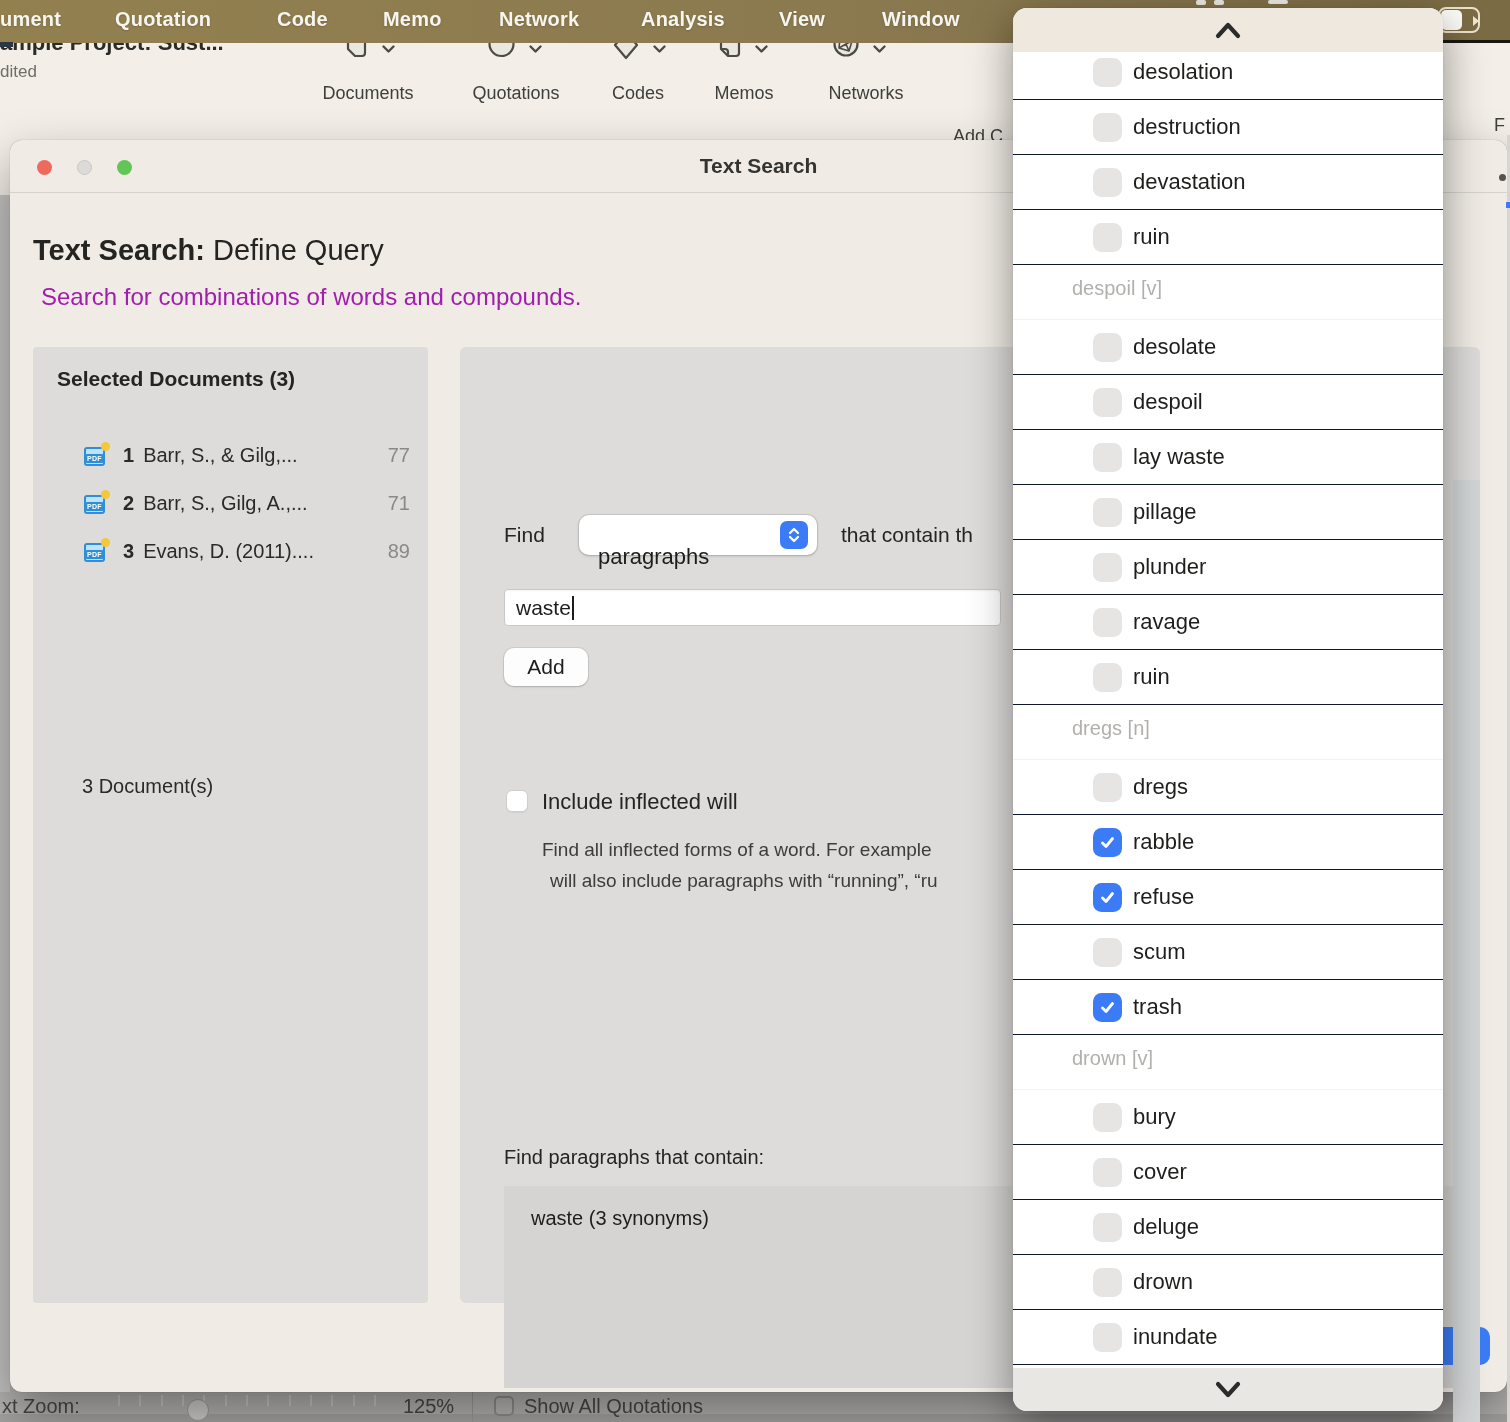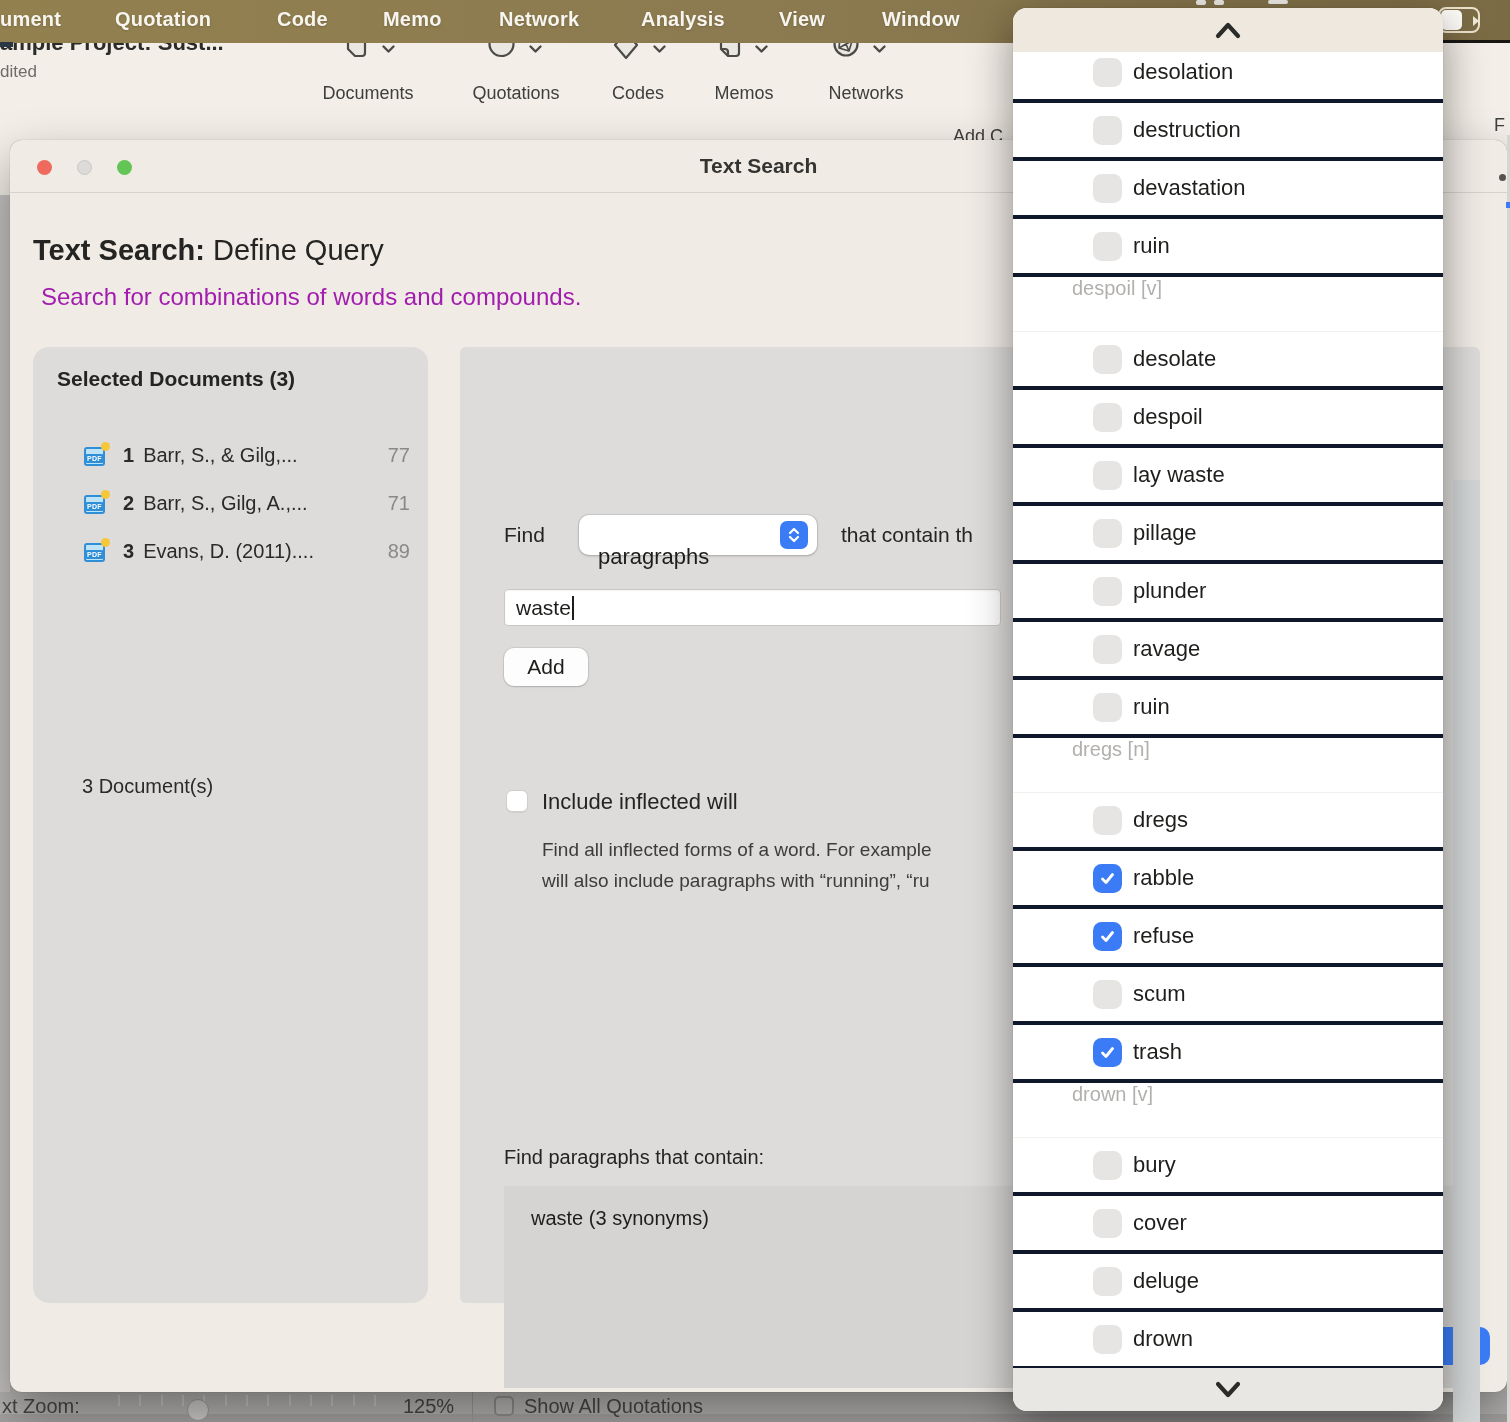--- a/index.html
+++ b/index.html
@@ -50,21 +50,21 @@
   #tl-min{left:67px;background:#dcdbd9;border:1px solid #c9c8c6;box-sizing:border-box;}
   #tl-zoom{left:107px;background:#62c555;}
   #window-title{left:0;top:14px;width:100%;text-align:center;font-size:21px;font-weight:bold;color:#333331;}
   #titlebar-dot{left:1489px;top:34px;width:7px;height:7px;border-radius:50%;background:#56534f;}
 
   #dlg-heading{left:23px;top:94px;font-size:29px;color:#242422;white-space:nowrap;}
   #dlg-heading .hb{font-weight:bold;}
   #dlg-subtitle{left:31px;top:143px;font-size:24px;color:#a21caf;}
 
   
-  #docs-panel{left:23px;top:207px;width:395px;height:956px;background:#dddcda;border-radius:16px;}
+  #docs-panel{left:23px;top:207px;width:395px;height:956px;background:#dddcda;border-radius:4px;}
   #docs-title{left:24px;top:20px;font-size:21px;font-weight:600;color:#242422;}
   #doc-list{left:0;top:84px;width:100%;}
   .doc-row{position:relative;height:48px;display:flex;align-items:center;}
   .pdf-icon{position:relative;margin-left:51px;width:24px;height:21px;flex:0 0 auto;}
   .pdf-page{position:absolute;left:0;top:2px;width:21px;height:19px;background:#bfe3f8;border:2px solid #2f8fd6;border-radius:3px;box-sizing:border-box;}
   .pdf-band{position:absolute;left:1px;top:9px;width:19px;height:9px;background:#2f8fd6;border-radius:2px;}
   .pdf-band::after{content:"PDF";position:absolute;left:0;top:0;width:100%;text-align:center;font-size:7px;font-weight:bold;color:#fff;line-height:9px;letter-spacing:.3px;}
   .pdf-dot{position:absolute;right:-2px;top:-3px;width:9px;height:9px;border-radius:50%;background:#f6c63b;}
   .doc-num{margin-left:15px;font-size:20px;font-weight:bold;color:#2a2a28;}
   .doc-name{margin-left:9px;font-size:20px;color:#2a2a28;white-space:nowrap;overflow:hidden;max-width:190px;}
@@ -79,38 +79,38 @@
   #scope-stepper{position:absolute;right:9px;top:6px;width:28px;height:28px;background:#3b7cf6;border-radius:7px;display:flex;align-items:center;justify-content:center;}
   #contain-label{left:381px;top:176px;font-size:21px;color:#242422;white-space:nowrap;}
   #search-field{left:44px;top:242px;width:497px;height:37px;background:#fff;border:1px solid #c9c8c6;border-radius:4px;box-sizing:border-box;display:flex;align-items:center;box-shadow:inset 0 1px 2px rgba(0,0,0,.05);}
   #search-text{margin-left:11px;font-size:21px;color:#1d1d1b;}
   #search-caret{display:inline-block;width:2px;height:24px;background:#1c1c1a;margin-left:1px;}
   #side-button-sliver{left:554px;top:241px;width:26px;height:32px;background:#fff;border-radius:8px;box-shadow:0 0 0 1px rgba(0,0,0,.08);}
   #add-button{left:44px;top:301px;width:84px;height:38px;background:#fdfdfd;border-radius:10px;box-shadow:0 0 0 1px rgba(0,0,0,.07),0 1px 2px rgba(0,0,0,.15);display:flex;align-items:center;justify-content:center;font-size:21px;color:#1d1d1b;}
   #inflected-checkbox{left:46px;top:443px;width:22px;height:22px;background:#fff;border:1px solid #cfcecc;border-radius:6px;box-sizing:border-box;box-shadow:0 1px 1px rgba(0,0,0,.06);}
   #inflected-label{left:82px;top:442px;font-size:22px;color:#242422;}
   #inflected-help-1{left:82px;top:492px;font-size:19px;color:#3c3c3a;white-space:nowrap;}
-  #inflected-help-2{left:82px;top:523px;font-size:19px;color:#3c3c3a;white-space:nowrap;}
+  #inflected-help-2{left:90px;top:523px;font-size:19px;color:#3c3c3a;white-space:nowrap;}
   #result-label{left:44px;top:799px;font-size:20px;color:#242422;}
   #result-box{left:44px;top:839px;width:949px;height:202px;background:#d5d4d2;}
   #result-item{left:27px;top:21px;font-size:20px;color:#1d1d1b;}
   #gray-band{left:1443px;top:340px;width:27px;height:963px;background:#d3d6d7;z-index:2;}
   #show-quotations-button{left:1420px;top:1187px;width:60px;height:38px;background:#3b7cf6;border-radius:10px;color:#fff;font-size:21px;font-weight:600;display:flex;align-items:center;justify-content:center;}
 
   
   #syn-panel{left:1013px;top:8px;width:430px;height:1403px;background:#fff;border-radius:14px;box-shadow:0 14px 44px rgba(0,0,0,.42),0 0 1px rgba(0,0,0,.3);z-index:5;overflow:hidden;}
   #syn-scroll-up{left:0;top:0;width:100%;height:44px;background:#eee8df;display:flex;align-items:center;justify-content:center;}
   #syn-scroll-down{left:0;top:1360px;width:100%;height:43px;background:#e9e7e4;display:flex;align-items:center;justify-content:center;z-index:2;}
   #syn-list{left:0;top:37px;width:100%;}
-  .syn-row{position:relative;height:54px;display:flex;align-items:center;border-bottom:4px solid #0f172a;}
+  .syn-row{position:relative;height:54px;display:flex;align-items:center;border-bottom:1px solid #0f172a;}
   .syn-row:last-child{border-bottom:none;}
   .syn-check{margin-left:80px;width:29px;height:29px;border-radius:8.5px;background:#e6e5e3;flex:0 0 auto;display:flex;align-items:center;justify-content:center;}
   .syn-check.checked{background:#3b7cf6;}
   .syn-label{margin-left:11px;font-size:22px;color:#1e1e1c;white-space:nowrap;}
-  .syn-header{position:relative;height:54px;display:flex;align-items:flex-start;border-bottom:1px solid #f3f2f0;}
+  .syn-header{position:relative;height:54px;display:flex;align-items:center;border-bottom:1px solid #f3f2f0;}
   .syn-header span{margin-left:59px;margin-bottom:8px;font-size:20px;color:#b2b0ad;}
 </style>
 </head>
 <body>
 
 <div id="scene">
 
   <div id="menubar" class="abs">
       <span class="menu-item" style="left: 0px;">ument</span>
       <span class="menu-item" style="left: 115px;">Quotation</span>

